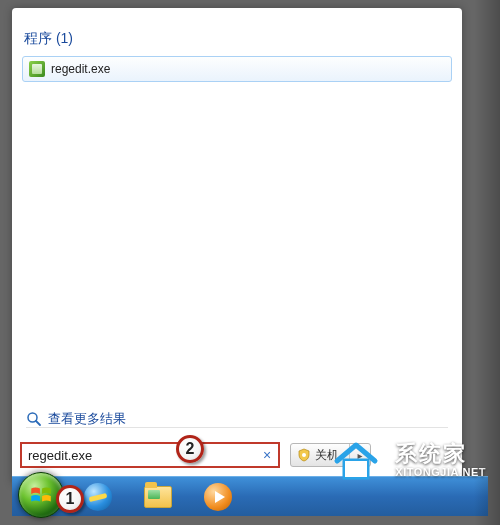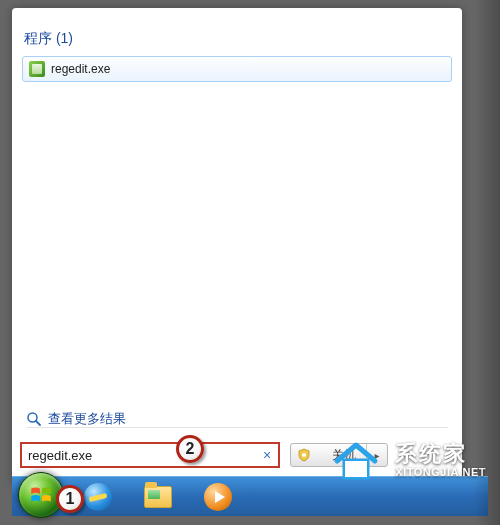--- a/index.html
+++ b/index.html
@@ -113,21 +113,21 @@
     align-items: stretch;
     height: 24px;
     border: 1px solid #b7b7b7;
     border-radius: 3px;
     background: linear-gradient(#fefefe,#e4e4e4);
     overflow: hidden;
   }
   .shutdown-btn {
     display: flex;
     align-items: center;
-    gap: 21px;
+    gap: 4px;
     padding: 0 10px 0 6px;
     border-right: 1px solid #c8c8c8;
     font-size: 12px;
     color: #333;
     font-family: Liberation Mono, monospace;
   }
   .shutdown-btn .shield{ width:14px; height:14px; display:inline-block; }
   .shutdown-arrow {
     width: 20px;
     display: flex; align-items:center; justify-content:center;

